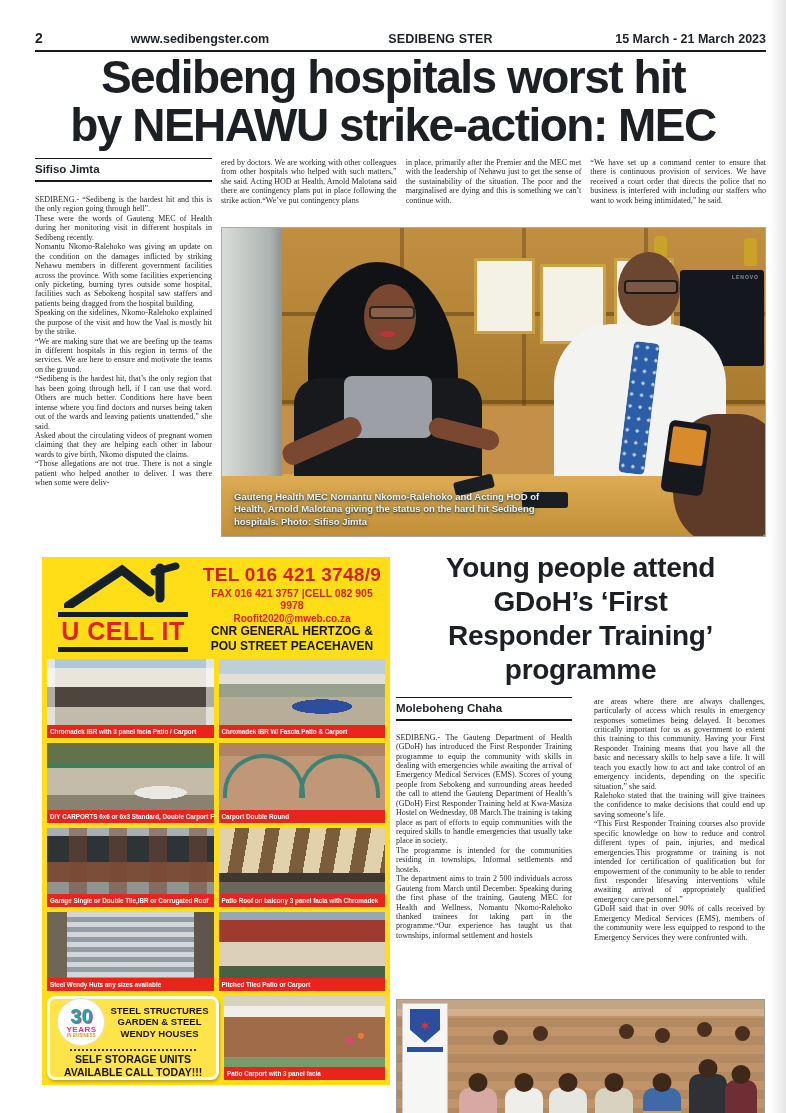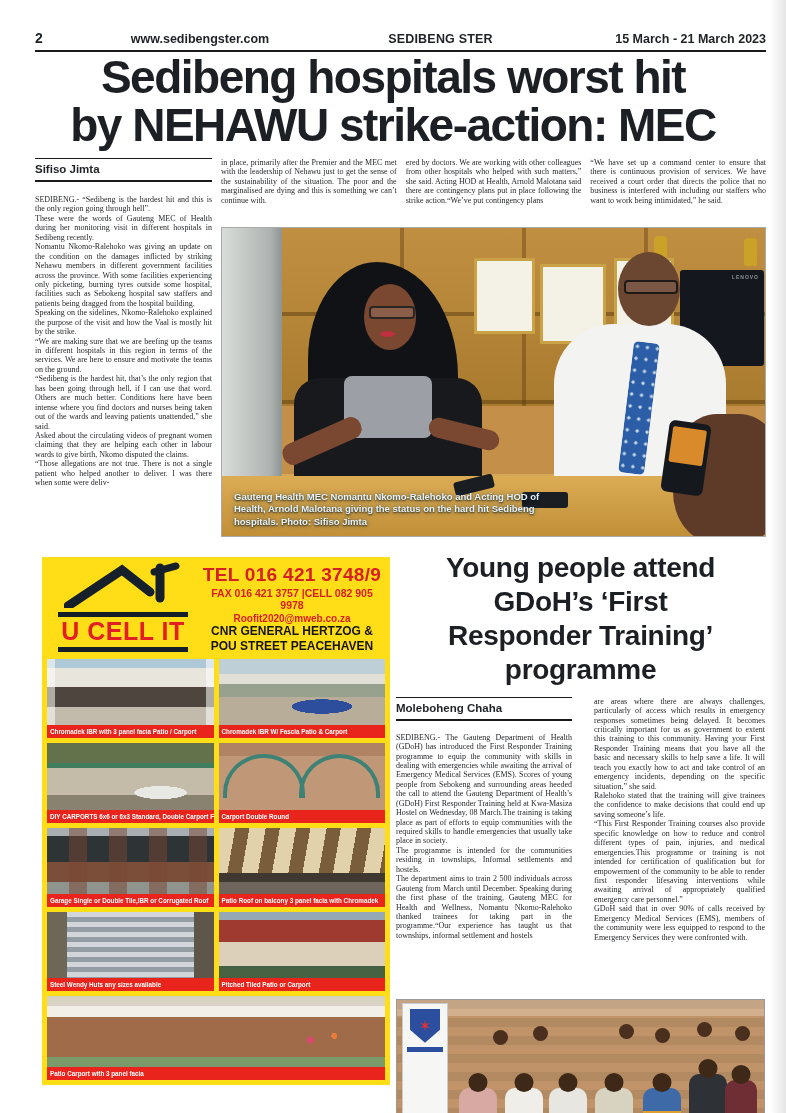--- a/index.html
+++ b/index.html
@@ -176,22 +176,22 @@
 These were the words of Gauteng MEC of Health during her monitoring visit in different hospitals in Sedibeng recently.
 Nomantu Nkomo-Ralehoko was giving an update on the condition on the damages inflicted by striking Nehawu members in different government facilities across the province. With some facilities experiencing only picketing, burning tyres outside some hospital, facilities such as Sebokeng hospital saw staffers and patients being dragged from the hospital building.
 Speaking on the sidelines, Nkomo-Ralehoko explained the purpose of the visit and how the Vaal is mostly hit by the strike.
 “We are making sure that we  are beefing up the teams in different hospitals in this region in terms of the services. We are here to ensure and motivate the teams on the ground.
 “Sedibeng is the hardest hit, that’s the only region that has been going through hell, if I can use that word. Others are much better. Conditions here have been intense where you find doctors and nurses being taken out of the wards and leaving patients unattended,” she said.
 Asked about the circulating videos of pregnant women claiming that they are helping each other in labour wards to give birth, Nkomo disputed the claims.
 “Those allegations are not true. There is not a single patient who helped another to deliver. I was there when some were deliv-</div>
     </div>
     <div class="a1-right">
       <div class="a1-cols">
+        <div class="bt">ered by doctors. We are working with other colleagues from other hospitals who helped with such matters,” she said. Acting HOD at Health, Arnold Malotana said there are contingency plans put in place following the strike action.“We’ve put contingency plans</div>
         <div class="bt">in place, primarily after the Premier and the MEC met with the leadership of Nehawu just to get the sense of the sustainability of the situation. The poor and the marginalised are dying and this is something we can’t continue with.</div>
-        <div class="bt">ered by doctors. We are working with other colleagues from other hospitals who helped with such matters,” she said. Acting HOD at Health, Arnold Malotana said there are contingency plans put in place following the strike action.“We’ve put contingency plans</div>
         <div class="bt">“We have set up a command center to ensure that there is continuous provision of services. We have received a court order that directs the police that no business is interfered with including our staffers who want to work being intimidated,” he said.</div>
       </div>
       <div class="mainphoto">
         <div class="mp-window"></div>
         <div class="mp-shelf"></div>
         <div class="cert" style="left:252px;top:30px;width:55px;height:70px;"></div>
         <div class="cert" style="left:318px;top:36px;width:60px;height:74px;"></div>
         <div class="cert" style="left:392px;top:30px;width:54px;height:70px;"></div>
         <div class="trophy" style="left:432px;top:8px;"></div>
         <div class="trophy" style="left:522px;top:10px;"></div>
@@ -266,20 +266,35 @@
       <div class="tile">
         <div class="ph t7"></div>
         <div class="cap">Steel Wendy Huts any sizes available</div>
       </div>
       <div class="tile">
         <div class="ph t8"></div>
         <div class="cap">Pitched Tiled Patio or Carport</div>
       </div>
     </div>
     <div class="ad-foot">
+      <div class="badgebox">
+        <div class="bb-top">
+          <div class="b30">
+            <span class="n30">30</span>
+            <span class="yrs">YEARS</span>
+            <span class="inb">IN BUSINESS</span>
+          </div>
+          <div class="steel preline">STEEL STRUCTURES
+GARDEN &amp; STEEL
+WENDY HOUSES</div>
+        </div>
+        <div class="dots"></div>
+        <div class="storage preline">SELF STORAGE UNITS
+AVAILABLE CALL TODAY!!!</div>
+      </div>
       <div class="tile9">
         <div class="ph t9"></div>
         <div class="cap">Patio Carport with 3 panel facia</div>
       </div>
     </div>
   </div>
 
   <div class="a2">
     <div class="a2-headline preline">Young people attend GDoH’s ‘First
 Responder Training’ programme</div>

